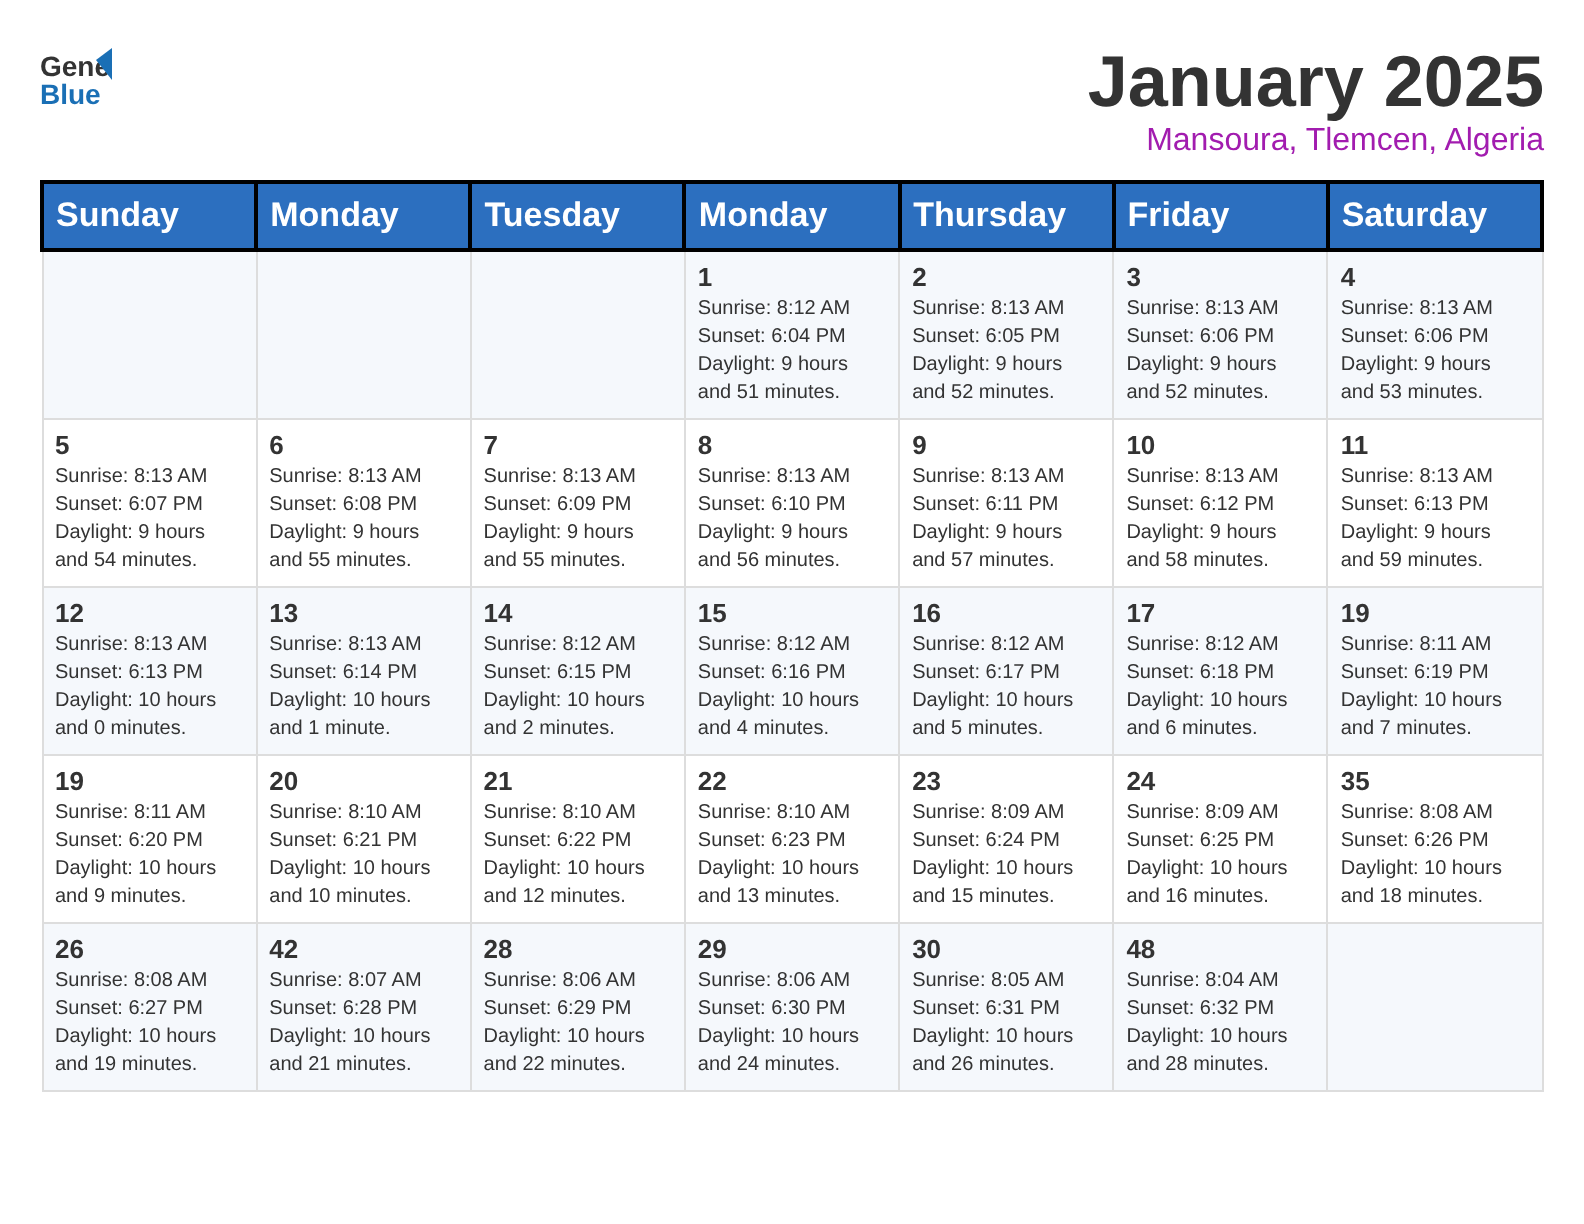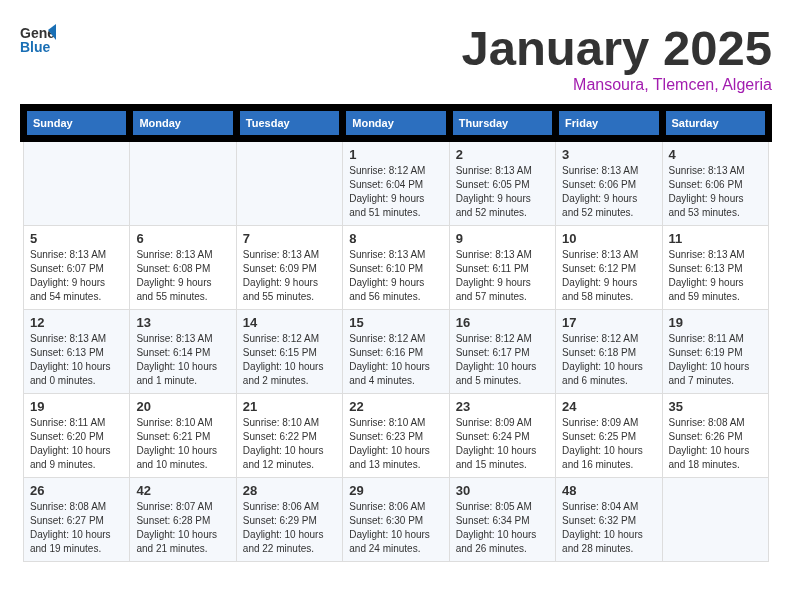--- a/index.html
+++ b/index.html
@@ -24,41 +24,41 @@
     }
     .logo-icon {
       width: 36px;
       height: 36px;
       margin-right: 4px;
     }
     .title-block {
       text-align: right;
     }
     .month-title {
-      font-size: 49px;
+      font-size: 36px;
       font-weight: bold;
       color: #333;
     }
     .subtitle {
       font-size: 16px;
       color: #a21caf;
     }
     table {
       width: 100%;
       border-collapse: collapse;
       table-layout: fixed;
     }
     thead tr th {
       background-color: #2c6fbf;
       color: white;
       text-align: left;
       padding: 6px 6px;
-      font-size: 11px;
+      font-size: 17px;
       font-weight: bold;
-      border: 7px solid #000000;
+      border: 2px solid #000000;
     }
     tbody tr td {
       vertical-align: top;
       padding: 5px 6px;
       font-size: 10.5px;
       color: #333;
       border: 1px solid #ddd;
       height: 80px;
     }
     tbody tr:nth-child(odd) td {
@@ -320,21 +320,21 @@
         <td>
           <span class="day-number">29</span>
           <div class="cell-text" style="white-space: pre-line;">Sunrise: 8:06 AM
 Sunset: 6:30 PM
 Daylight: 10 hours
 and 24 minutes.</div>
         </td>
         <td>
           <span class="day-number">30</span>
           <div class="cell-text" style="white-space: pre-line;">Sunrise: 8:05 AM
-Sunset: 6:34 PM
+Sunset: 6:31 PM
 Daylight: 10 hours
 and 26 minutes.</div>
         </td>
         <td>
           <span class="day-number">48</span>
           <div class="cell-text" style="white-space: pre-line;">Sunrise: 8:04 AM
 Sunset: 6:32 PM
 Daylight: 10 hours
 and 28 minutes.</div>
         </td>

